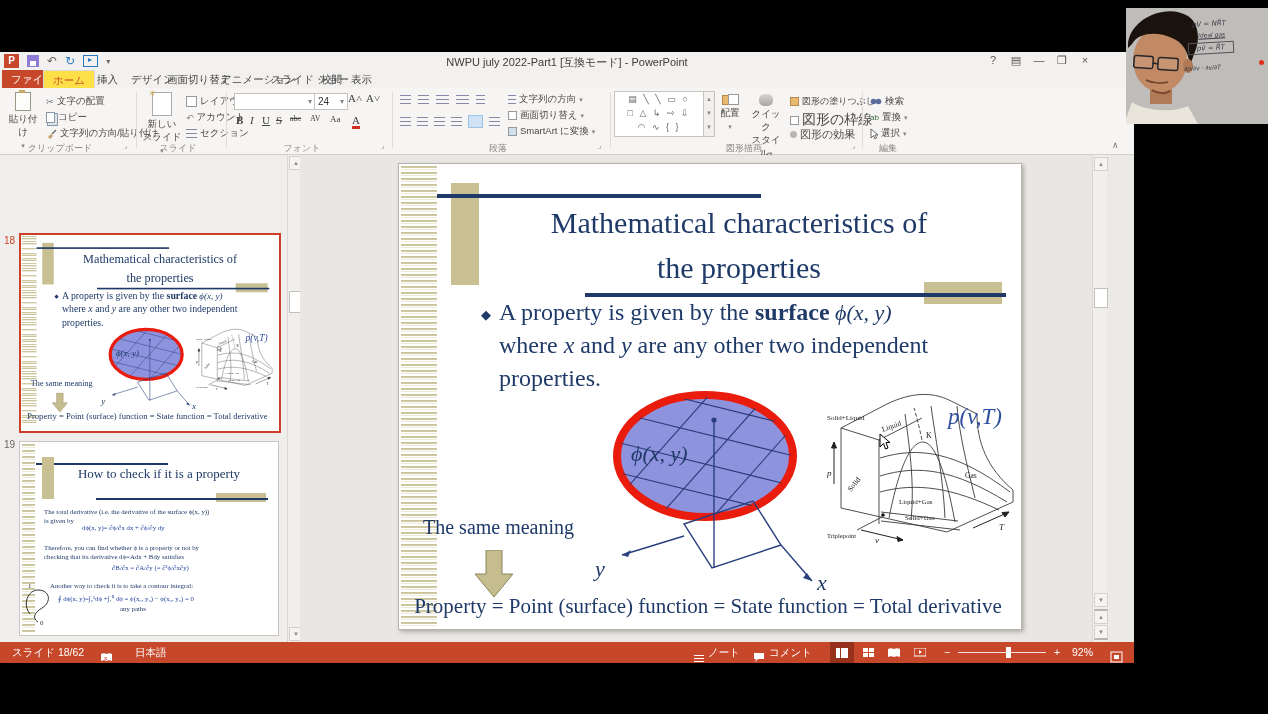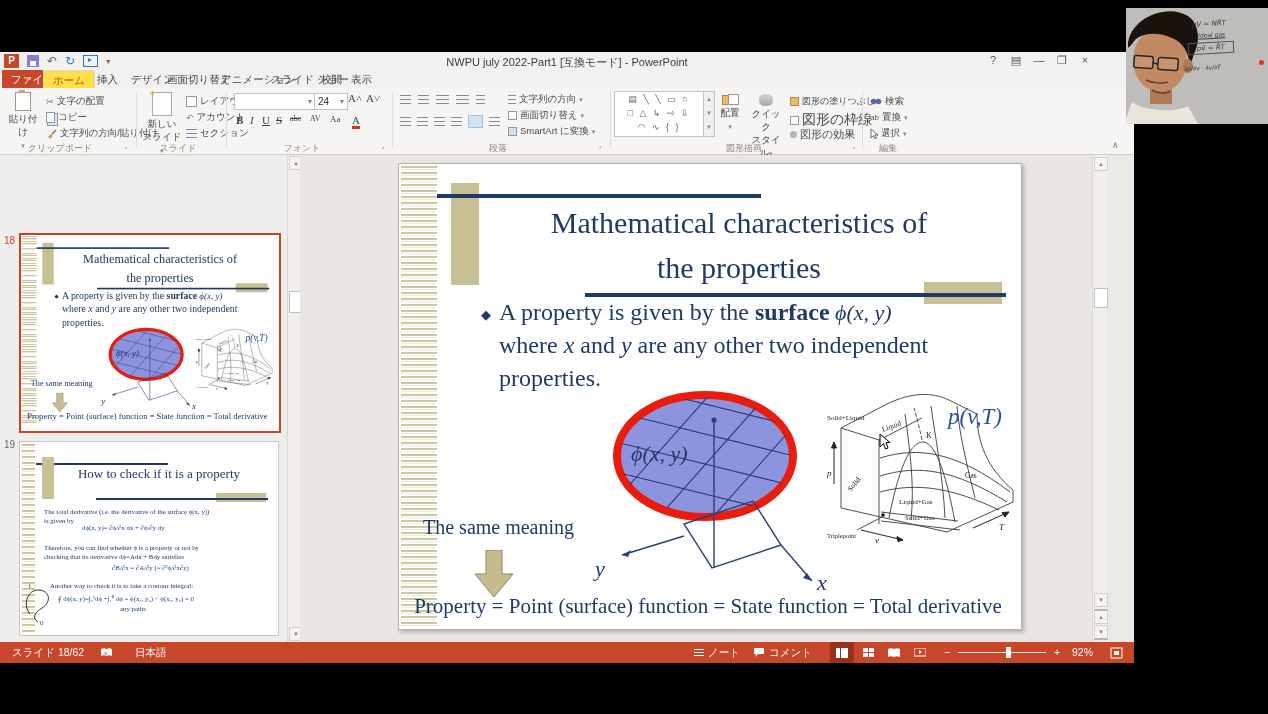--- a/index.html
+++ b/index.html
@@ -85,21 +85,21 @@
   .sbottom{position:absolute;left:4px;top:430px;width:610px;text-align:center;font-size:21px;}
   .pvtlbl{position:absolute;left:549px;top:240px;font-size:23px;font-style:italic;color:#2e4f9e;}
   
   .t17line{position:absolute;font-size:7px;color:#1f3a68;font-family:"Liberation Serif",serif;white-space:nowrap;}
   .t19{font-family:"Liberation Serif",serif;color:#1f3a68;}
   .t19 .ttl{position:absolute;left:30px;top:24px;width:218px;text-align:center;font-size:13px;}
   .t19 .bd{position:absolute;font-size:6.8px;white-space:nowrap;}
   .t19 .fm{color:#2343a0;}
   
   .statusbar{position:absolute;left:0;bottom:0;width:100%;height:21px;background:#c7472b;color:#fff;font-size:10.5px;}
-  .sb{position:absolute;top:0;height:21px;line-height:21px;display:flex;align-items:center;gap:4px;}
+  .sb{position:absolute;top:0;height:21px;line-height:21px;display:flex;align-items:flex-end;gap:4px;}
   .viewbtn{position:absolute;top:0;width:24px;height:21px;display:flex;align-items:center;justify-content:center;}
   .viewbtn.sel{background:rgba(60,10,0,.35);}
   .ztrack{position:absolute;top:10px;width:88px;height:1px;background:rgba(255,255,255,.85);}
   .zthumb{position:absolute;top:5px;width:5px;height:11px;background:#fff;}
   
   .webcam{position:absolute;left:1126px;top:8px;width:142px;height:116px;background:#bfbdba;overflow:hidden;}
   .board-line{position:absolute;color:#3c3a44;font-size:7px;font-style:italic;white-space:nowrap;
               font-family:"DejaVu Sans",sans-serif;transform:rotate(-3deg);}
   .reddot{position:absolute;left:133px;top:52px;width:5px;height:5px;border-radius:50%;background:#e1301e;}
   svg text{font-family:"Liberation Serif","DejaVu Serif",serif;}

